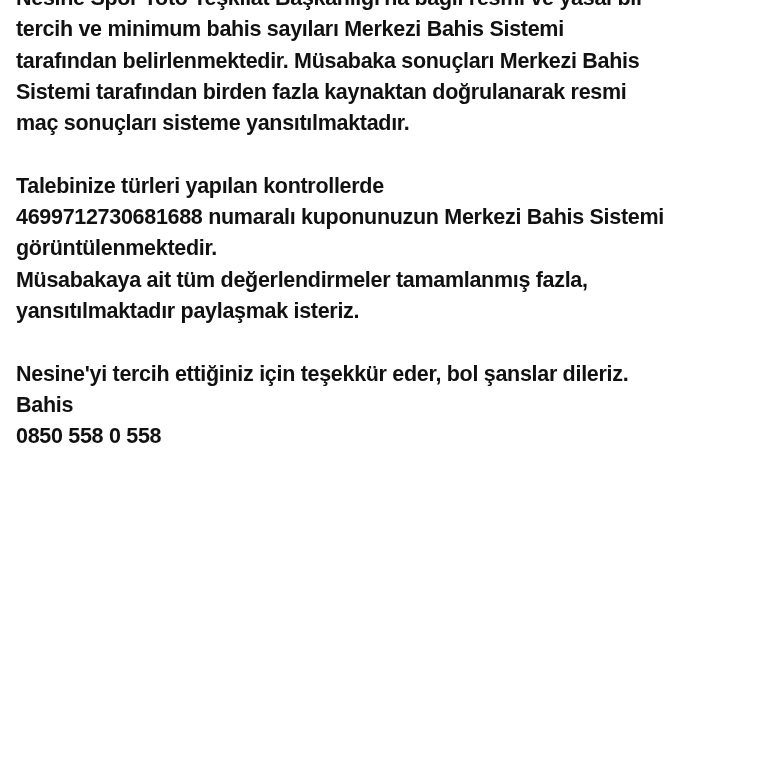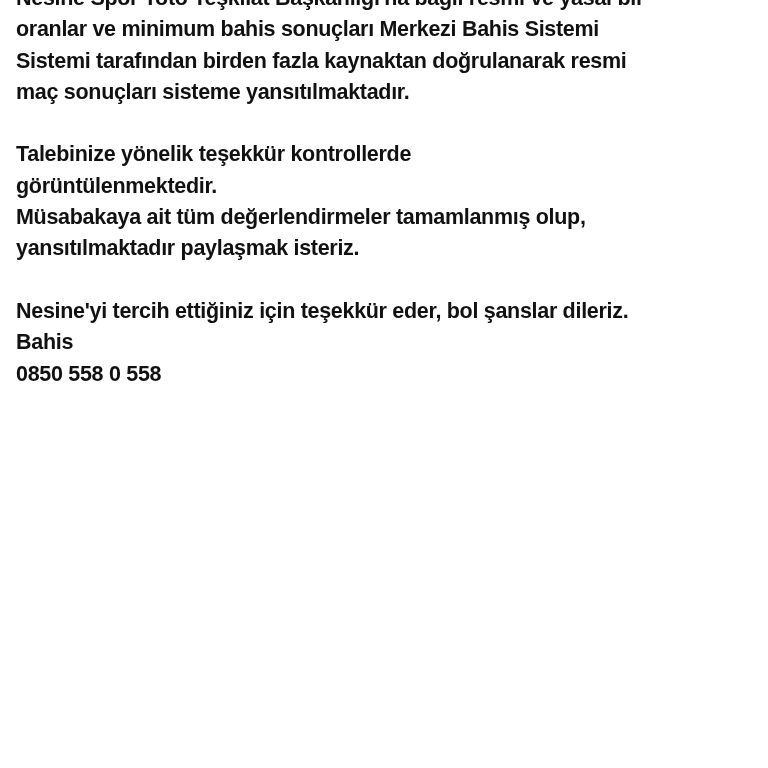--- a/index.html
+++ b/index.html
@@ -16,29 +16,31 @@
   }
   .line { display:block; height:31.3px; }
   .blank { display:block; height:31.3px; }
 </style>
 </head>
 <body>
 
 <div class="doc">
   <div>
     <span class="line">Nesine Spor Toto Teşkilat Başkanlığı'na bağlı resmi ve yasal bir</span>
-    <span class="line">oranlar ve minimum bahis sonuçları Merkezi Bahis Sistemi</span>
+    <span class="line">tercih ve minimum bahis sayıları Merkezi Bahis Sistemi</span>
+    <span class="line">tarafından belirlenmektedir. Müsabaka sonuçları Merkezi Bahis</span>
     <span class="line">Sistemi tarafından birden fazla kaynaktan doğrulanarak resmi</span>
     <span class="line">maç sonuçları sisteme yansıtılmaktadır.</span>
   </div>
   <span class="blank"></span>
   <div>
-    <span class="line">Talebinize yönelik teşekkür kontrollerde</span>
+    <span class="line">Talebinize türleri yapılan kontrollerde</span>
+    <span class="line">4699712730681688 numaralı kuponunuzun Merkezi Bahis Sistemi</span>
     <span class="line">görüntülenmektedir.</span>
-    <span class="line">Müsabakaya ait tüm değerlendirmeler tamamlanmış olup,</span>
+    <span class="line">Müsabakaya ait tüm değerlendirmeler tamamlanmış fazla,</span>
     <span class="line">yansıtılmaktadır paylaşmak isteriz.</span>
   </div>
   <span class="blank"></span>
   <div>
     <span class="line">Nesine'yi tercih ettiğiniz için teşekkür eder, bol şanslar dileriz.</span>
     <span class="line">Bahis</span>
     <span class="line">0850 558 0 558</span>
   </div>
 </div>
 

